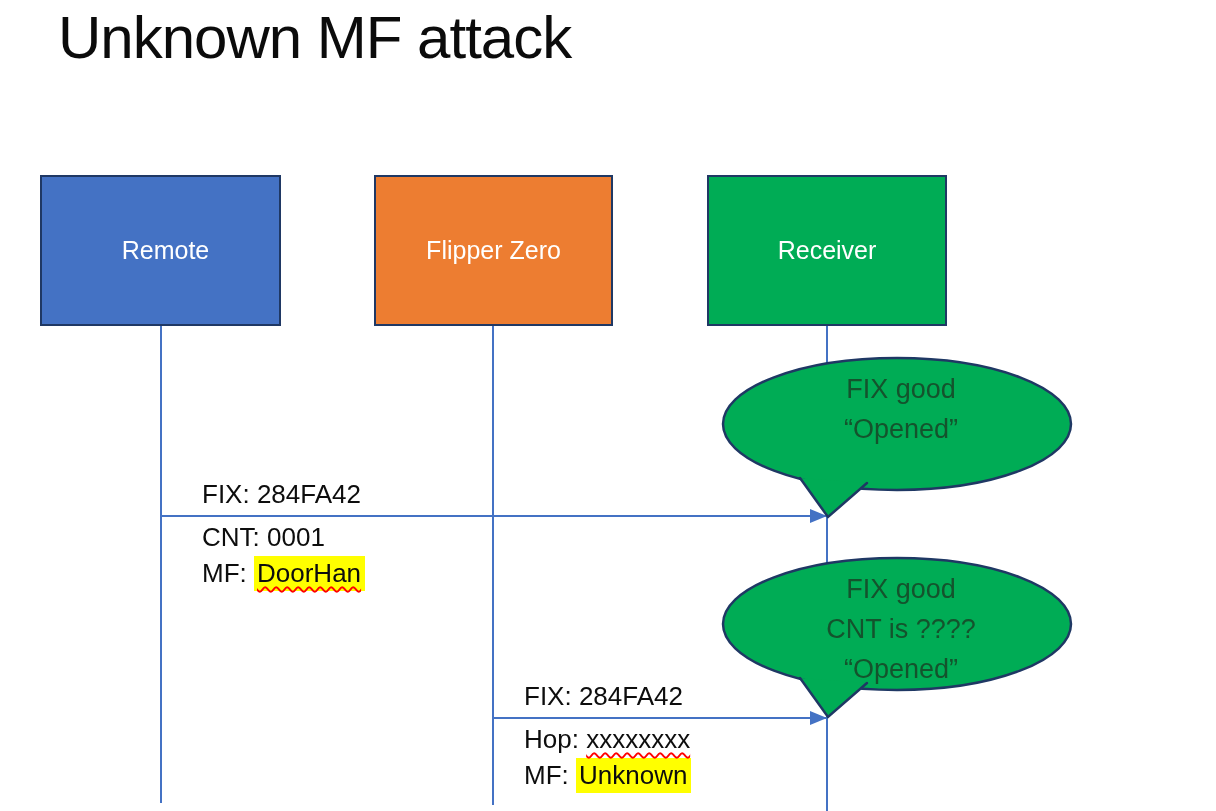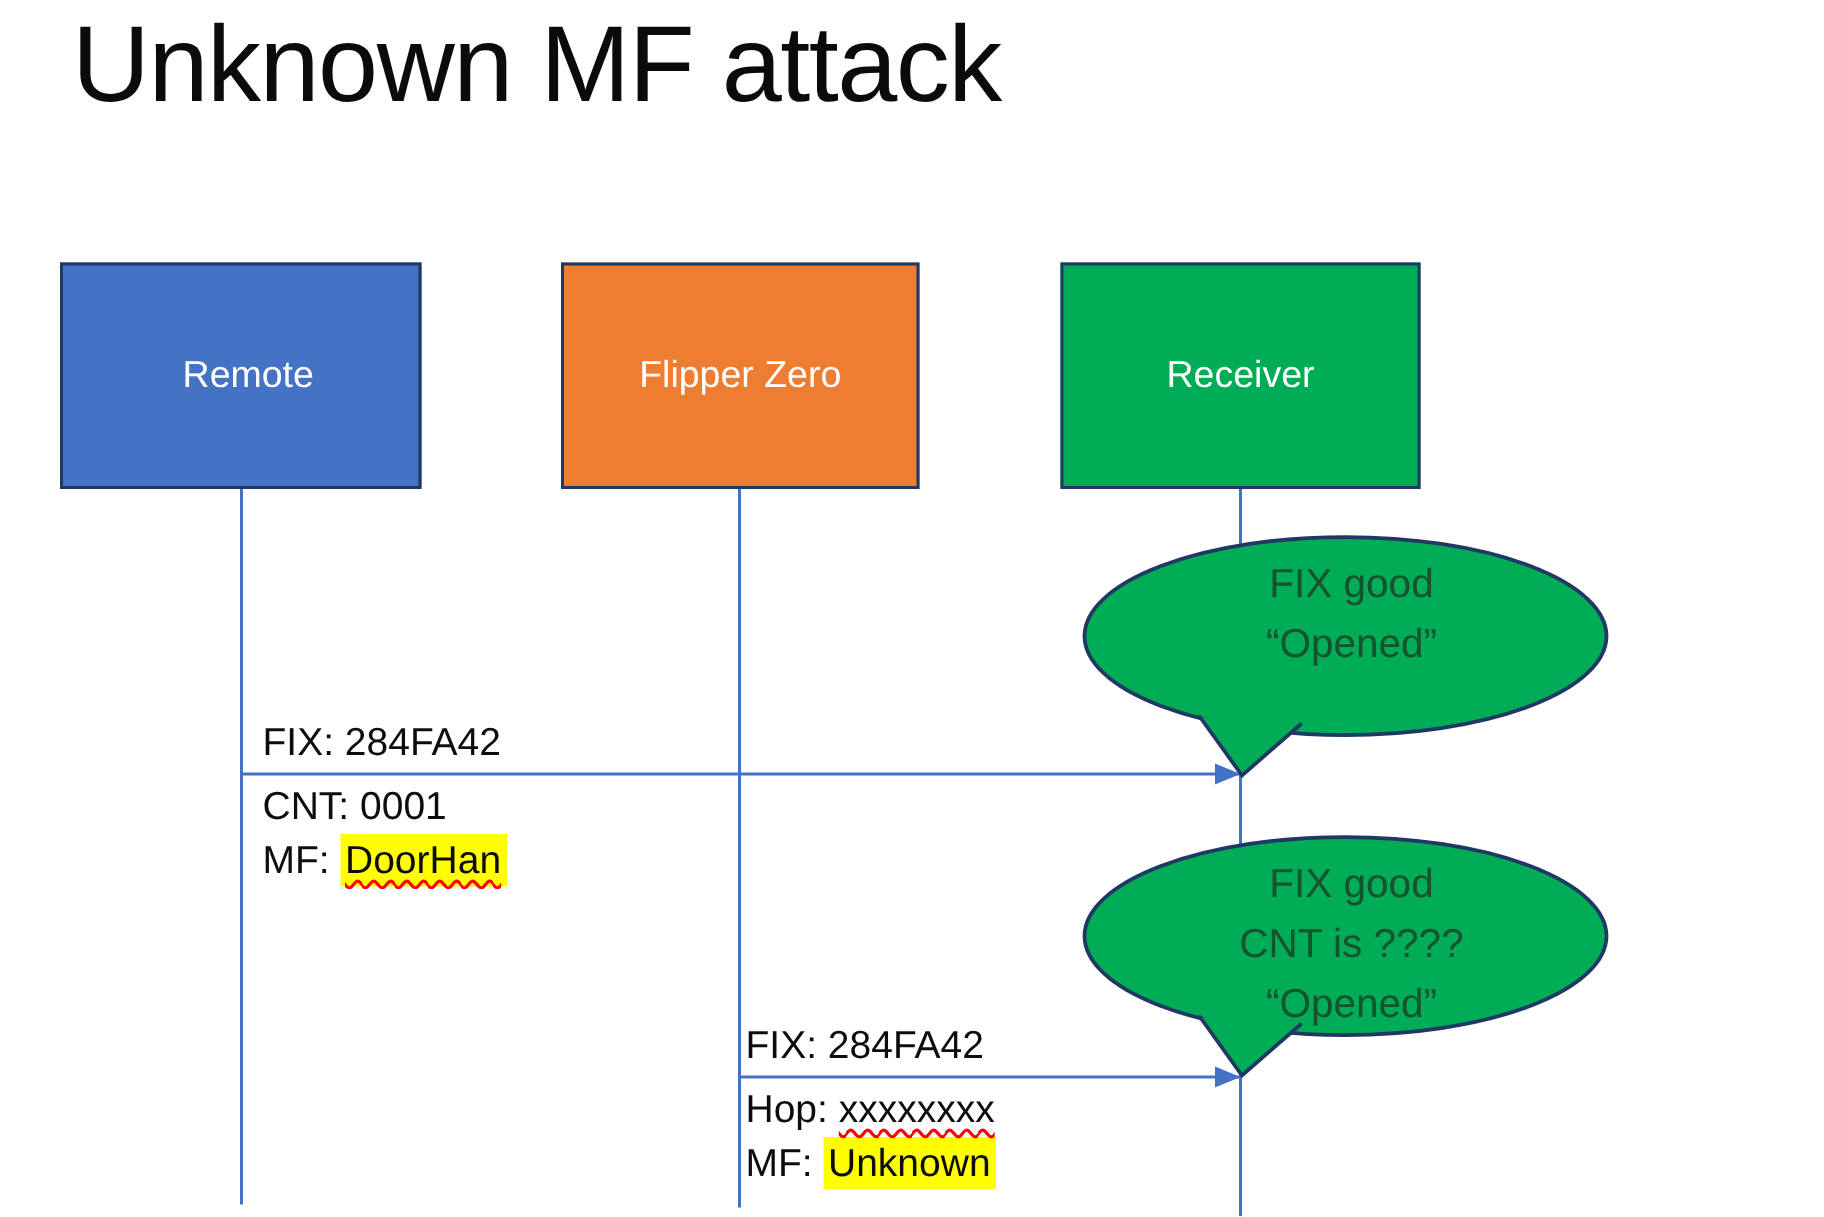--- a/index.html
+++ b/index.html
@@ -12,22 +12,22 @@
     --c-squiggle:#FF0000;
     --c-text:#0B0B0B;
   }
   *{margin:0;padding:0;box-sizing:border-box;}
   html,body{background:#ffffff;}
   body{font-family:"Liberation Sans","DejaVu Sans",sans-serif;}
   .slide{
     position:relative;width:1216px;height:811px;background:#ffffff;overflow:hidden;
   }
   .slide-title{
-    position:absolute;left:48px;top:6px;
-    font-size:72px;font-weight:300;line-height:1.05;color:var(--c-text);
+    position:absolute;left:58px;top:6px;
+    font-size:60px;font-weight:300;line-height:1.05;color:var(--c-text);
     letter-spacing:-1px;white-space:nowrap;
   }
   .actor-box{
     position:absolute;top:175px;height:151px;
     border:2.5px solid var(--c-border);
     display:flex;align-items:center;justify-content:center;
     color:#ffffff;font-size:25px;
   }
   .actor-remote{left:40px;width:241px;background:var(--c-blue);padding-left:10px;}
   .actor-flipper{left:374px;width:239px;background:var(--c-orange);}
@@ -44,21 +44,21 @@
   .msg-arrow-1{left:161px;top:515px;width:666px;}
   .msg-arrow-2{left:493px;top:717px;width:334px;}
   .arrow-head{
     position:absolute;right:0;top:50%;transform:translateY(-50%);
     width:0;height:0;
     border-top:7px solid transparent;
     border-bottom:7px solid transparent;
     border-left:17px solid var(--c-line);
   }
   .msg-label{
-    position:absolute;font-size:26px;line-height:34px;color:#0d0d0d;white-space:nowrap;
+    position:absolute;font-size:26px;line-height:34px;color:#0d0d0d;white-space:nowrap;margin-left:27px;
   }
   .m1-above{left:175px;top:477px;}
   .m1-line2{left:175px;top:520px;text-align:right;}
   .m1-line3{left:175px;top:556px;}
   .m2-above{left:497px;top:679px;}
   .m2-line2{left:497px;top:722px;}
   .m2-line3{left:497px;top:758px;}
   .hl{background:var(--c-highlight);padding:2px 4px 3px 3px;}
   .squiggle{
     text-decoration-line:underline;

